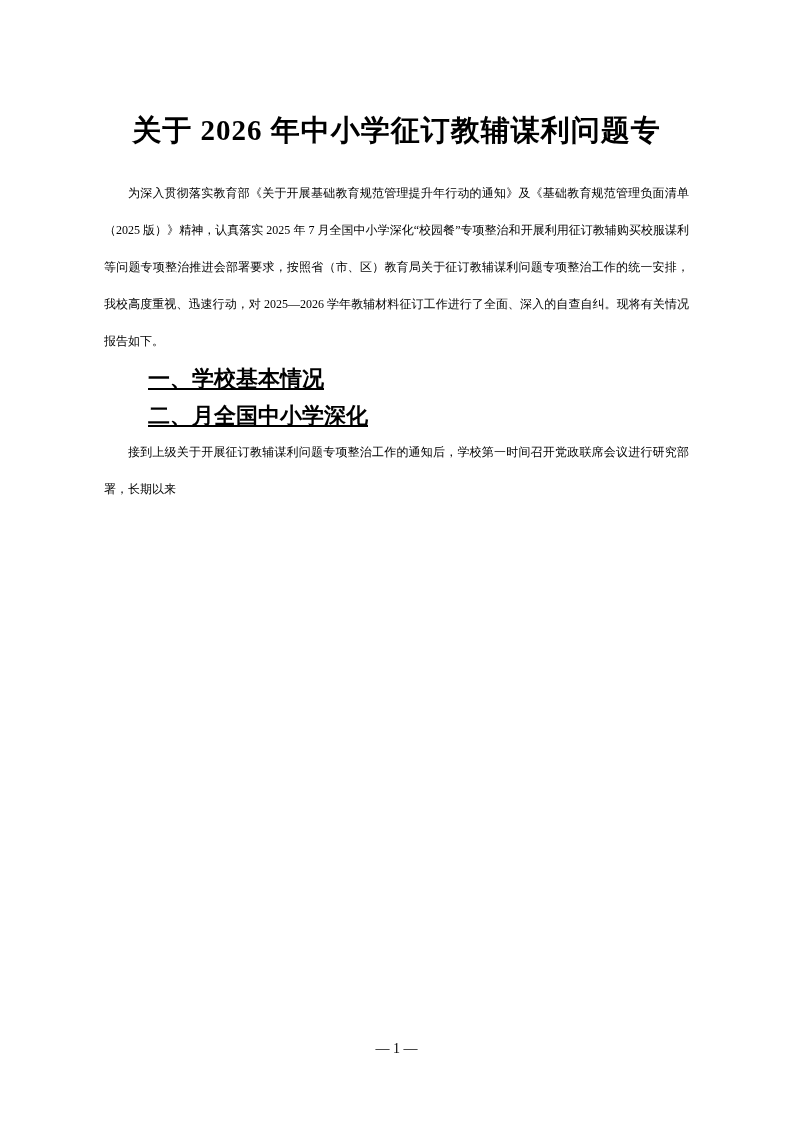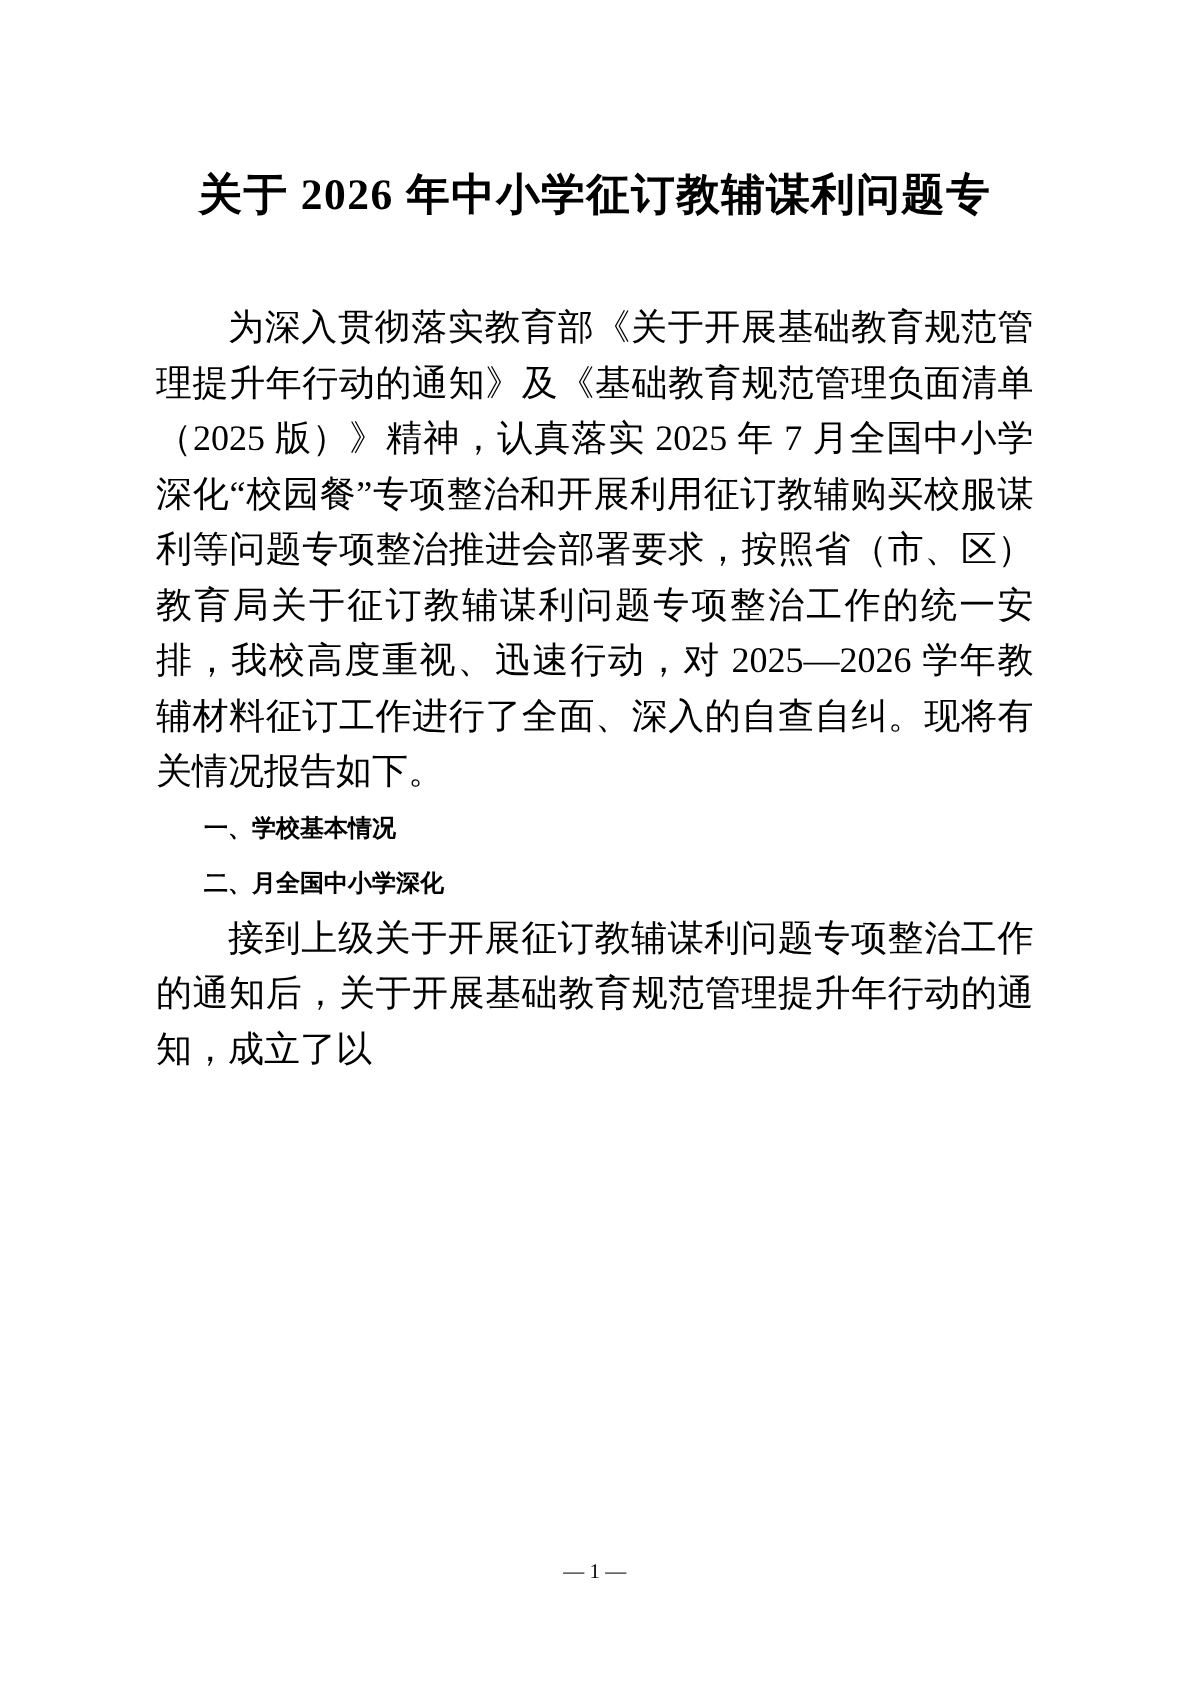--- a/index.html
+++ b/index.html
@@ -13,43 +13,44 @@
     height: 1122px;
     margin: 0 auto;
     box-sizing: border-box;
     background: #ffffff;
     color: #000000;
     font-family: "Liberation Serif", "DejaVu Serif", serif;
     padding: 108px 104px 0 104px;
     overflow: hidden;
   }
   .doc-title {
-    margin: 0 0 48px 0;
+    margin: 0 0 22px 0;
     font-size: 29px;
     line-height: 45px;
     font-weight: bold;
     text-align: center;
     letter-spacing: 1px;
     font-family: "Liberation Serif", "DejaVu Serif", serif;
   }
   .doc-para {
     margin: 0;
-    font-size: 24px;
+    font-size: 12px;
     line-height: 37px;
     text-align: justify;
     text-indent: 2em;
     word-break: break-all;
   }
   .doc-heading {
     margin: 0;
-    font-size: 16px;
+    font-size: 22px;
     line-height: 37px;
     font-weight: bold;
     text-indent: 2em;
     font-family: "Liberation Sans", "DejaVu Sans", sans-serif;
+    text-decoration: underline;
   }
   .doc-footer {
     position: absolute;
     left: 0;
     right: 0;
     bottom: 64px;
     text-align: center;
     font-size: 14px;
     line-height: 18px;
     font-family: "Liberation Serif", "DejaVu Serif", serif;
@@ -63,19 +64,19 @@
   <h1 class="doc-title"><span>关于 2026 年中小学征订教辅谋利问题专</span><br></h1>
 
   <p class="doc-para">为深入贯彻落实教育部《关于开展基础教育规范管理提升年行动的通知》及《基础教育规范管理负面清单（2025 版）》精神，认真落实 2025 年 7 月全国中小学深化“校园餐”专项整治和开展利用征订教辅购买校服谋利等问题专项整治推进会部署要求，按照省（市、区）教育局关于征订教辅谋利问题专项整治工作的统一安排，我校高度重视、迅速行动，对 2025—2026 学年教辅材料征订工作进行了全面、深入的自查自纠。现将有关情况报告如下。</p>
 
   <h2 class="doc-heading">一、学校基本情况</h2>
 
 
 
   <h2 class="doc-heading">二、月全国中小学深化</h2>
 
-  <p class="doc-para">接到上级关于开展征订教辅谋利问题专项整治工作的通知后，关于开展基础教育规范管理提升年行动的通知，成立了以</p>
+  <p class="doc-para">接到上级关于开展征订教辅谋利问题专项整治工作的通知后，学校第一时间召开党政联席会议进行研究部署，长期以来</p>
 
   <div class="doc-footer">
     <span>— 1 —</span>
   </div>
 
 </div>
 
 </body></html>

